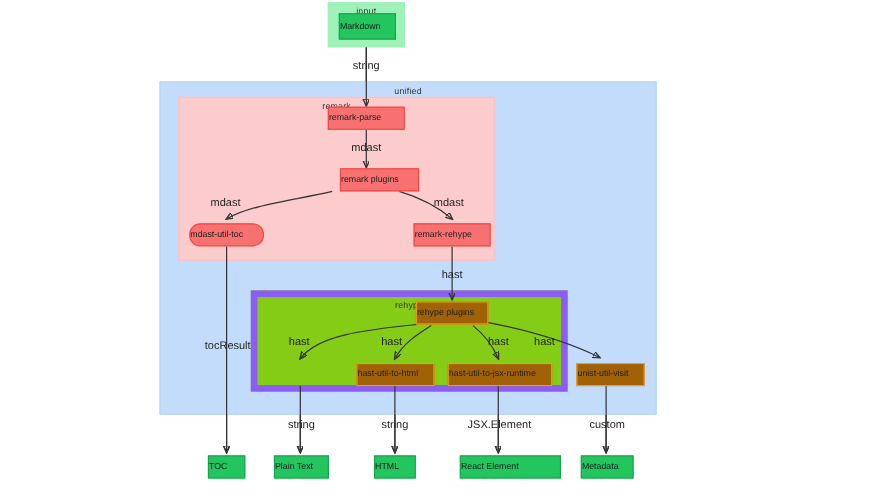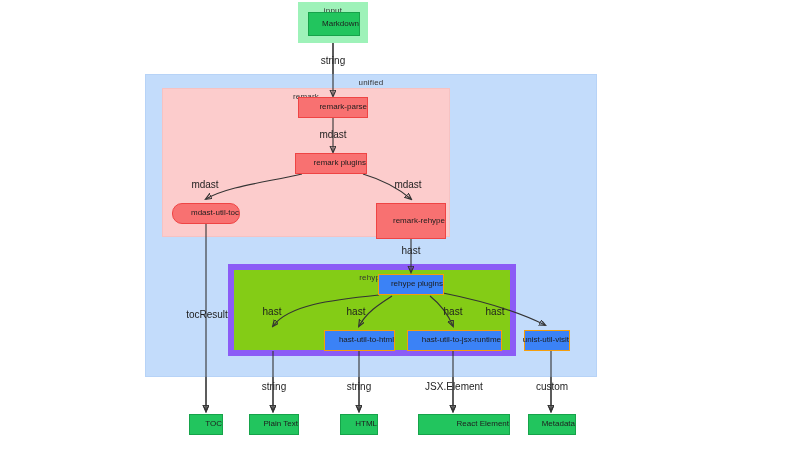--- a/index.html
+++ b/index.html
@@ -13,25 +13,25 @@
      position:absolute;left:0;right:0;top:3px;text-align:center;
      font-size:8px;color:#333333;letter-spacing:.2px;}
   .c-input   {background:#9ef2b9;border:1px solid #9ef2b9;}
   .c-unified {background:#c3dcfb;border:1px solid #b7d3f7;}
   .c-remark  {background:#fccccc;border:1px solid #f6c2c2;}
   .c-rehype  {background:#84cc16;border:6px solid #8b5cf6;}
   .c-output  {background:#a9f0c1;border:1px solid #a9f0c1;}
 
   
   .node{position:absolute;box-sizing:border-box;display:flex;
-        align-items:center;justify-content:flex-end;text-align:center;
+        align-items:center;justify-content:flex-start;text-align:center;
         font-size:8px;color:#1d1d1d;line-height:1.05;white-space:nowrap;}
   .n-green {background:#22c55e;border:1px solid #16a34a;}
   .n-pink  {background:#f87171;border:1px solid #ef4444;}
-  .n-amber {background:#3b82f6;border:1px solid #f59e0b;}
+  .n-amber {background:#a16207;border:1px solid #f59e0b;}
 
   
   .elabel{position:absolute;font-size:10px;color:#1d1d1d;
           white-space:nowrap;text-align:center;}
 
   
   #edges{position:absolute;left:0;top:0;width:800px;height:450px;
          pointer-events:none;}
   #edges path,#edges line{fill:none;stroke:#333333;stroke-width:1.1;}
 </style>
@@ -98,46 +98,46 @@
   </svg>
 
   <div class="node n-green" style="left:308px;top:12px;width:52px;height:24px;">
     <span>Markdown</span>
   </div>
 
   <div class="node n-pink" style="left:298px;top:97px;width:70px;height:21px;">
     <span>remark-parse</span>
   </div>
 
-  <div class="node n-pink" style="left:295px;top:153px;width:72px;height:21px;">
+  <div class="node n-pink" style="left:309px;top:153px;width:72px;height:21px;">
     <span>remark plugins</span>
   </div>
 
   <div class="node n-pink" style="left:172px;top:203px;width:68px;height:21px;border-radius:10px;">
     <span>mdast-util-toc</span>
   </div>
 
-  <div class="node n-pink" style="left:376px;top:203px;width:70px;height:36px;">
+  <div class="node n-pink" style="left:376px;top:203px;width:70px;height:21px;">
     <span>remark-rehype</span>
   </div>
 
   <div class="node n-amber" style="left:378px;top:274px;width:66px;height:21px;">
     <span>rehype plugins</span>
   </div>
 
 
   <div class="node n-amber" style="left:324px;top:330px;width:71px;height:21px;">
     <span>hast-util-to-html</span>
   </div>
 
   <div class="node n-amber" style="left:407px;top:330px;width:95px;height:21px;">
     <span>hast-util-to-jsx-runtime</span>
   </div>
 
-  <div class="node n-amber" style="left:524px;top:330px;width:46px;height:21px;">
+  <div class="node n-amber" style="left:524px;top:330px;width:62px;height:21px;">
     <span>unist-util-visit</span>
   </div>
 
   <div class="node n-green" style="left:189px;top:414px;width:34px;height:21px;">
     <span>TOC</span>
   </div>
 
   <div class="node n-green" style="left:249px;top:414px;width:50px;height:21px;">
     <span>Plain Text</span>
   </div>

